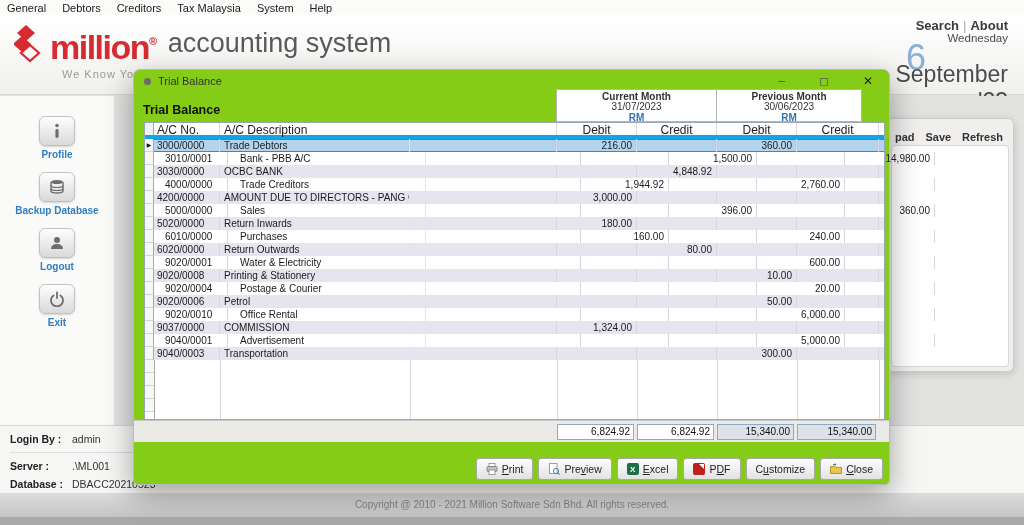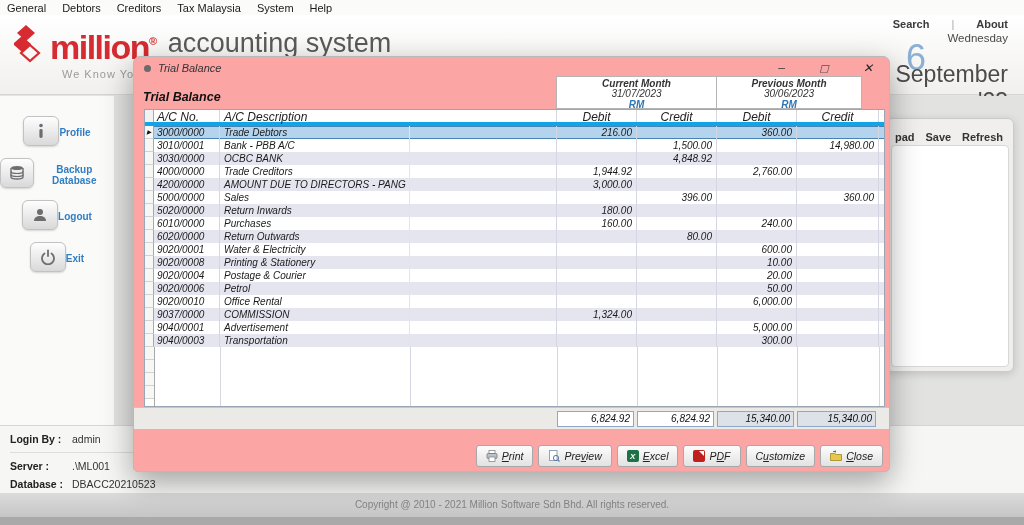--- a/index.html
+++ b/index.html
@@ -13,33 +13,33 @@
 
   
   .header { position:absolute; top:15px; left:0; right:0; height:80px;
             background:linear-gradient(#ffffff,#f1f0ee); border-bottom:1px solid #d6d6d4; }
   .logo-block { position:absolute; left:14px; top:6px; display:flex; align-items:flex-start;justify-content:space-between; }
   .logo-mark { margin-top:4px; margin-right:6px; }
   .logo-word { font-size:34px; font-weight:bold; color:#d62b30; letter-spacing:-1.5px; line-height:40px; }
   .logo-reg  { font-size:11px; color:#d62b30; vertical-align:14px; font-weight:bold; }
   .logo-suffix { font-size:27px; color:#5a5a5a; margin-left:12px; line-height:44px; }
   .tagline { position:absolute; left:62px; top:53px; font-size:11px; color:#9b9b9b; letter-spacing:1px; }
-  .top-links { position:absolute; top:3px; right:16px; font-size:11px; color:#3a3a3a; font-weight:bold;
-               display:flex; gap:22px; align-items:flex-end; }
+  .top-links { position:absolute; top:3px; right:16px; font-size:13px; color:#3a3a3a; font-weight:bold;
+               display:flex; gap:4px; align-items:flex-end; }
   .top-links .sep { color:#aaa; font-weight:normal; }
   .date-block { position:absolute; top:10px; right:14px; width:130px; height:66px; text-align:right; }
   .date-day { position:absolute; left:26px; top:12px; font-size:36px; color:#8ab0d6; font-weight:normal; }
   .date-weekday { position:absolute; right:2px; top:7px; font-size:11.5px; color:#4a4a4a;margin-left:36px; }
   .date-monthyear { position:absolute; right:2px; top:36px; font-size:23px; color:#4a4a4a; }
 
   
   .main { position:absolute; top:96px; left:0; right:0; height:329px; background:#e2e2e1; }
   .sidebar { position:absolute; top:96px; left:0; width:114px; height:329px; background:#fafaf9;
              display:flex; flex-direction:column; align-items:center; padding-top:20px; gap:12px; }
-  .side-item { display:flex; flex-direction:row; align-items:center; cursor:pointer; }
+  .side-item { display:flex; flex-direction:column; align-items:center; cursor:pointer; }
   .icon-box { width:36px; height:30px; border:1px solid #c2c2c2; border-radius:6px;
               background:linear-gradient(#fefefe,#d9d9d9); display:flex; align-items:center; justify-content:center;
               box-shadow:0 1px 2px rgba(0,0,0,.15); }
   .side-label { margin-top:3px; font-size:10px; font-weight:bold; color:#2f7ec2; text-align:center; max-width:100px; }
 
   
   .bottom-strip { position:absolute; top:425px; left:0; right:0; height:68px; background:#f6f6f5; border-top:1px solid #d5d5d5; }
   .session { position:absolute; left:10px; top:7px; width:160px; font-size:10.5px; color:#333; }
   .sess-row { display:flex; margin-bottom:6px; }
   .sess-row.first { padding-bottom:7px; border-bottom:1px solid #ddd; margin-bottom:7px; }
@@ -49,22 +49,22 @@
   .bottom-edge { position:absolute; top:517px; left:0; right:0; height:8px; background:#a9a9a9; }
 
   
   .bg-window { position:absolute; top:118px; left:886px; width:128px; height:254px; background:#f0efee;
                border:1px solid #cbcbcb; border-radius:6px; box-shadow:0 2px 8px rgba(0,0,0,.15); }
   .bg-toolbar { display:flex; justify-content:space-between; padding:12px 10px 0 8px; font-size:11px; font-weight:bold; color:#333; }
   .bg-panel { position:absolute; left:4px; right:4px; top:26px; bottom:4px; background:#fff;
               border:1px solid #d8d8d8; border-radius:4px; }
 
   
-  .dialog { position:absolute; left:133px; top:56px; width:757px; height:416px; background:#fca5a5;
-            border:1px solid #b9b9b9; border-radius:7px 7px 5px 5px; box-shadow:0 10px 30px rgba(0,0,0,.35);font-style:italic; }
+  .dialog { position:absolute; left:133px; top:69px; width:757px; height:416px; background:#84cc16;
+            border:1px solid #b9b9b9; border-radius:7px 7px 5px 5px; box-shadow:0 10px 30px rgba(0,0,0,.35); }
   .titlebar { height:22px; display:flex; align-items:center; padding:0 10px; font-size:11px; color:#333; }
   .tb-dot { width:7px; height:7px; border-radius:50%; background:#6b6b6b; margin-right:7px; }
   .tb-controls { margin-left:auto; display:flex; gap:34px; padding-right:6px; font-size:12px; color:#555; }
   .tb-controls span { cursor:pointer; }
   .tb-close { color:#222; }
   .dlg-heading { position:absolute; left:9px; top:33px; font-size:12.5px; font-weight:bold; color:#111; }
 
   .group-box { position:absolute; top:19px; height:33px; background:#fff; border:1px solid #b5b5b5;
                text-align:center; font-size:10px; color:#333; padding-top:1px; }
   .group-box .g1 { font-weight:bold; line-height:11px; }
@@ -79,21 +79,21 @@
   .gh { flex:none; }
   .gh-sel { width:9px; border-right:1px solid #a9a9a9; background:#f2f2f2; }
   .gh-acno { width:66px; padding-left:3px; border-right:1px solid #d4d7e2; }
   .gh-desc { width:190px; padding-left:4px; }
   .gh-fill { width:147px; border-right:1px solid #d4d7e2; }
   .gh-num { width:80px; text-align:center; border-right:1px solid #d4d7e2; }
   .gh-num.last { width:82px; }
 
   .grow { display:flex; height:13px; line-height:13px; font-size:10px; color:#1a1a1a; }
   .grow.odd  { background:#e5e5f0; }
-  .grow.even { background:#ffffff; }
+  .grow.even { background:#ffffff;gap:8px; }
   .grow.selected { background:#b4d4ee; box-shadow:inset 0 1px 0 #4a82b2, inset 0 -1px 0 #4a82b2; }
   .gc { flex:none; overflow:hidden; white-space:nowrap; }
   .c-sel  { width:9px; border-right:1px solid #a9a9a9; border-bottom:1px solid #d2d2d2; background:#f7f7f6;
             text-align:center; font-size:6px; line-height:12px; color:#111; }
   .c-acno { width:66px; padding-left:3px; border-right:1px solid #d4d7e2; }
   .c-desc { width:190px; padding-left:4px; border-right:1px solid #e3e3ec; }
   .c-fill { width:147px; border-right:1px solid #d4d7e2; }
   .c-num  { width:80px; text-align:right; padding-right:4px; border-right:1px solid #d4d7e2; }
   .c-num.c-last { width:82px; }
   .c-tail { width:7px; }

